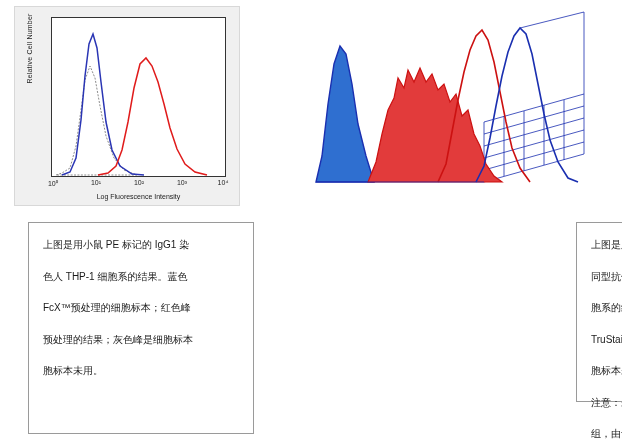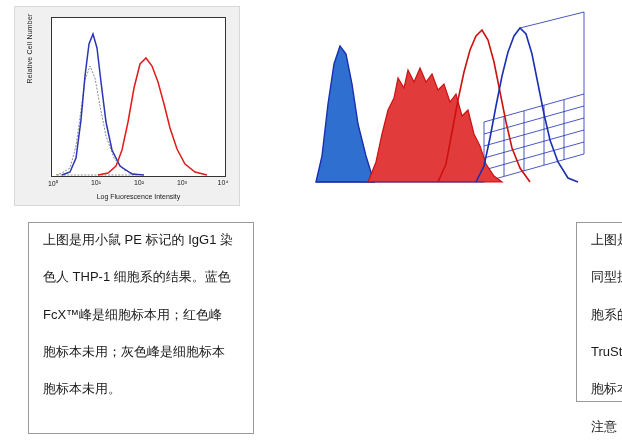--- a/index.html
+++ b/index.html
@@ -95,22 +95,22 @@
     width: 320px;
     height: 200px;
     background: #ffffff;
   }
 
   
   .caption {
     border: 1px solid #9a9a9a;
     background: #ffffff;
     box-sizing: border-box;
-    padding: 4px 14px 12px 14px;
-    font-size: 13px;
+    padding: 12px 14px 12px 14px;
+    font-size: 10px;
     line-height: 1.95;
     color: #1a1a1a;
   }
   .caption.left {
     position: absolute;
     left: 14px;
     top: 216px;
     width: 226px;
     height: 212px;
   }
@@ -156,22 +156,22 @@
         <span class="xtick" style="left:131px;">10³</span>
         <span class="xtick" style="left:172px;">10⁴</span>
       </div>
 
       <div class="xlabel">Log Fluorescence Intensity</div>
     </div>
 
     <div class="caption left">
       <p>上图是用小鼠 PE 标记的 IgG1 染</p>
       <p>色人 THP-1 细胞系的结果。蓝色</p>
-      <p>FcX™峰是细胞标本用；红色峰</p>
-      <p>胞标本未用；灰色峰是细胞标本</p>
+      <p>FcX™预处理的细胞标本；红色峰</p>
+      <p>预处理的结果；灰色峰是细胞标本</p>
       <p>胞标本未用。</p>
     </div>
   </div>
 
   <div class="right-col">
 
     <div class="panelB">
       <svg width="320" height="200" viewBox="0 0 320 200">
 
         <g stroke="#1a2fb0" stroke-width="0.8" fill="none">

